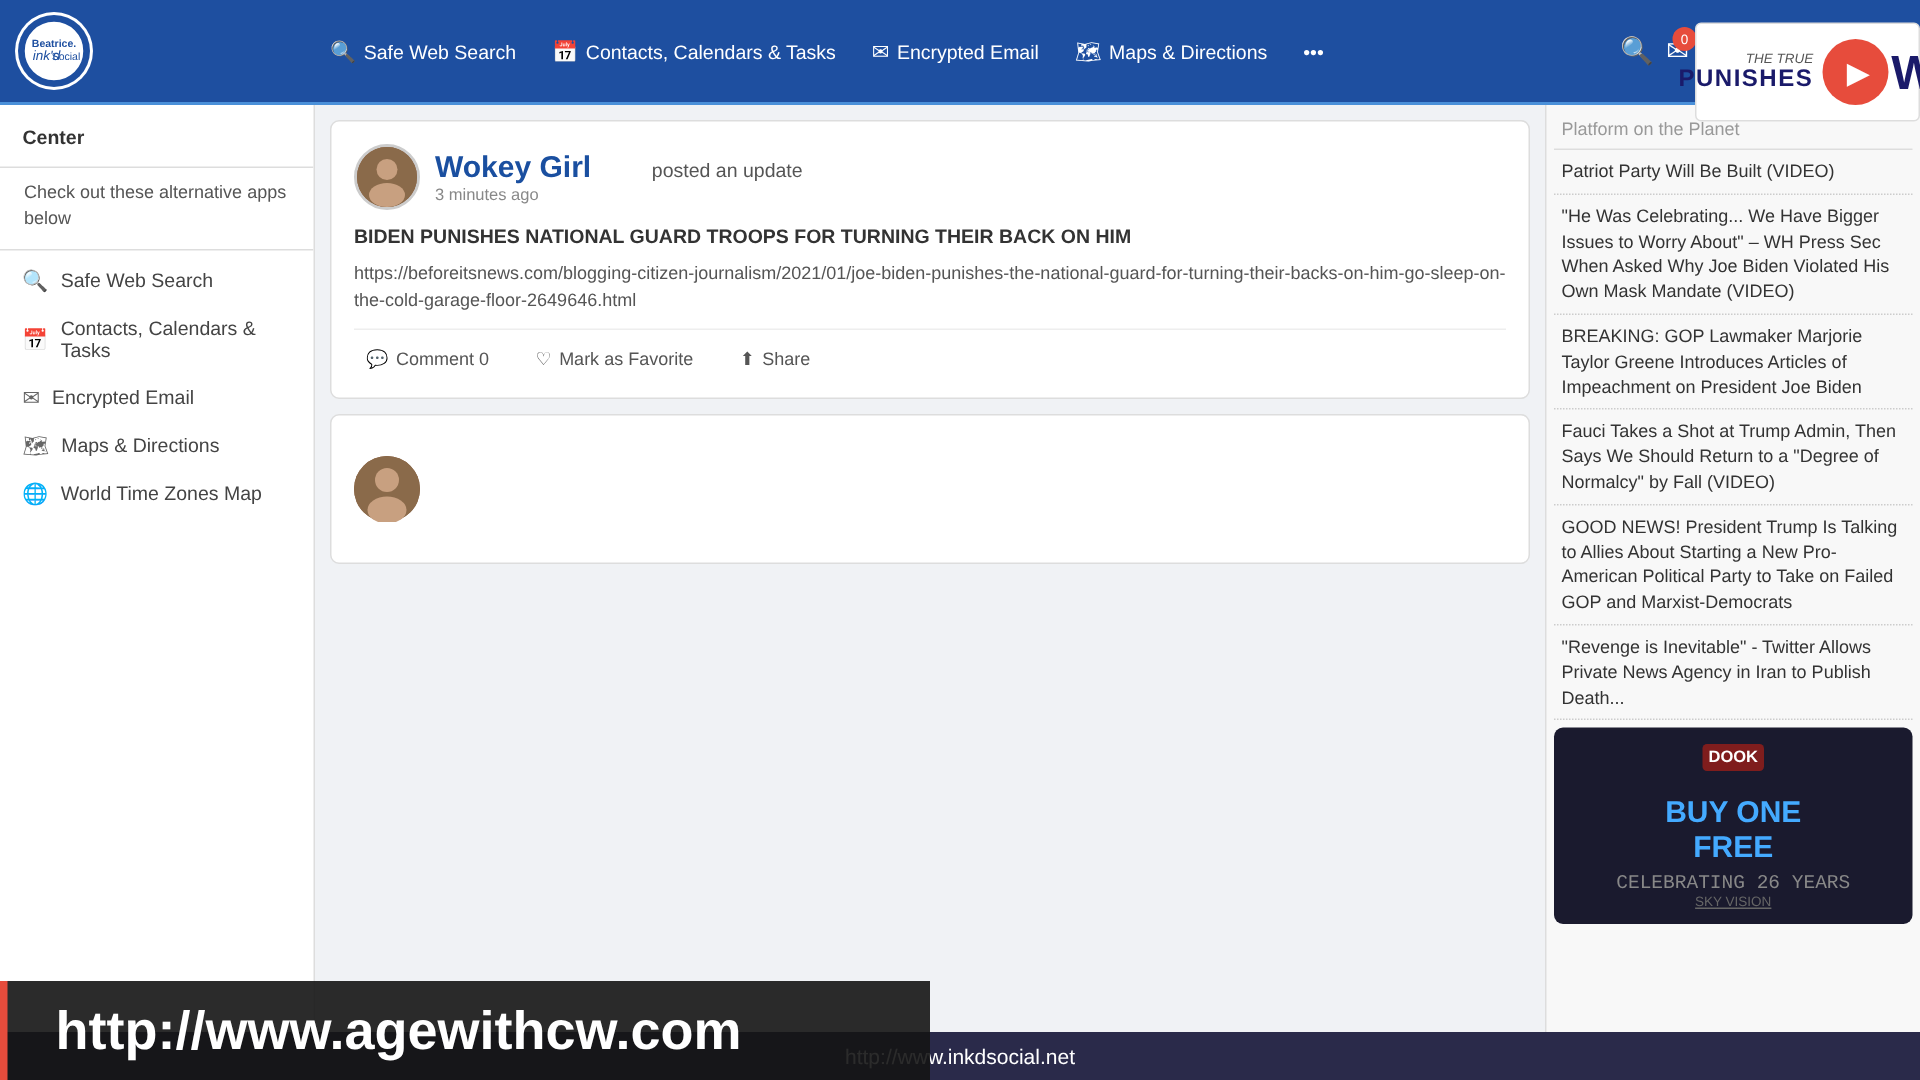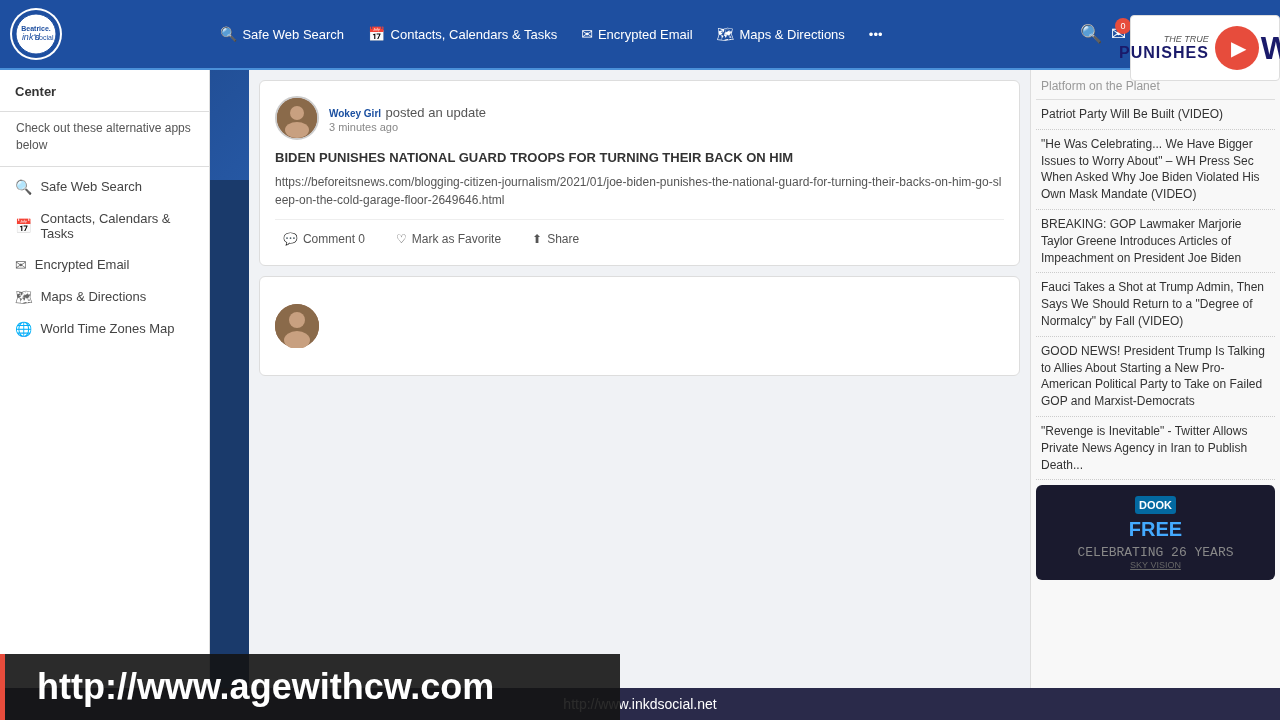--- a/index.html
+++ b/index.html
@@ -55,21 +55,21 @@
     .avatar {
       width: 36px; height: 36px; border-radius: 50%;
       background: #8a4fa0; border: 2px solid white;
       display: flex; align-items: center; justify-content: center;
       color: white; font-size: 14px;
     }
 
     
     .main-layout {
       display: flex; width: 100%; height: calc(720px - 70px);
-      position: relative; z-index: 5; gap: 39px;
+      position: relative; z-index: 5;
     }
 
     
     .sidebar {
       width: 210px; background: white; flex-shrink: 0;
       padding: 10px 0; overflow-y: auto;
       border-right: 1px solid #ddd;
     }
     .sidebar-header {
       font-size: 13px; font-weight: bold; color: #333;
@@ -280,22 +280,22 @@
         <div class="post-header">
           <div class="post-avatar">
             <svg width="40" height="40" viewBox="0 0 40 40">
               <circle cx="20" cy="20" r="20" fill="#8a6a4a"></circle>
               <circle cx="20" cy="15" r="7" fill="#c8a080"></circle>
               <ellipse cx="20" cy="32" rx="12" ry="8" fill="#c8a080"></ellipse>
             </svg>
           </div>
           <div>
             <div>
-              <span style="font-weight:bold;color:#1a4fa0;font-size:10px;">Wokey Girl</span>
-              <span style="font-size:13px;color:#555;"> posted an update</span>
+              <span style="font-weight:bold;color:#1a4fa0;font-size:20px;">Wokey Girl</span>
+              <span style="font-size:13px;color:#555;margin-left:36px;"> posted an update</span>
             </div>
             <div style="font-size:11px;color:#888;">3 minutes ago</div>
           </div>
         </div>
         <div class="post-title">BIDEN PUNISHES NATIONAL GUARD TROOPS FOR TURNING THEIR BACK ON HIM</div>
         <div class="post-link">https://beforeitsnews.com/blogging-citizen-journalism/2021/01/joe-biden-punishes-the-national-guard-for-turning-their-backs-on-him-go-sleep-on-the-cold-garage-floor-2649646.html</div>
         <div class="post-actions">
           <div class="post-action-btn">
             <span>💬</span>
             <span>Comment 0</span>
@@ -327,21 +327,22 @@
       <div style="font-size:12px;color:#999;padding:4px 5px 6px;border-bottom:1px solid #ddd;">Platform on the Planet</div>
 
       <div class="news-item">Patriot Party Will Be Built (VIDEO)</div>
       <div class="news-item">"He Was Celebrating... We Have Bigger Issues to Worry About" – WH Press Sec When Asked Why Joe Biden Violated His Own Mask Mandate (VIDEO)</div>
       <div class="news-item">BREAKING: GOP Lawmaker Marjorie Taylor Greene Introduces Articles of Impeachment on President Joe Biden</div>
       <div class="news-item">Fauci Takes a Shot at Trump Admin, Then Says We Should Return to a "Degree of Normalcy" by Fall (VIDEO)</div>
       <div class="news-item">GOOD NEWS! President Trump Is Talking to Allies About Starting a New Pro-American Political Party to Take on Failed GOP and Marxist-Democrats</div>
       <div class="news-item">"Revenge is Inevitable" - Twitter Allows Private News Agency in Iran to Publish Death...</div>
 
       <div class="ad-panel">
-        <div style="background:#0369a1;color:white;font-size:11px;font-weight:bold;padding:3px 4px;border-radius:3px;display:inline-block;margin-bottom:4px;">DOOK</div>
+        <div style="background:#7f1d1d;color:white;font-size:11px;font-weight:bold;padding:3px 4px;border-radius:3px;display:inline-block;margin-bottom:16px;">DOOK</div>
+        <div style="color:#4af;font-size:20px;font-weight:bold;line-height:1.2;">BUY ONE</div>
         <div style="color:#4af;font-size:20px;font-weight:bold;margin-bottom:4px;">FREE</div>
         <div style="color:#888;font-size:13px;font-family:Liberation Mono, monospace;">CELEBRATING 26 YEARS</div>
         <div style="color:#666;font-size:9px;text-decoration:underline;">SKY VISION</div>
       </div>
     </div>
   </div>
 </div>
 
 <div class="bottom-banner">
   <span>http://www.agewithcw.com</span>

